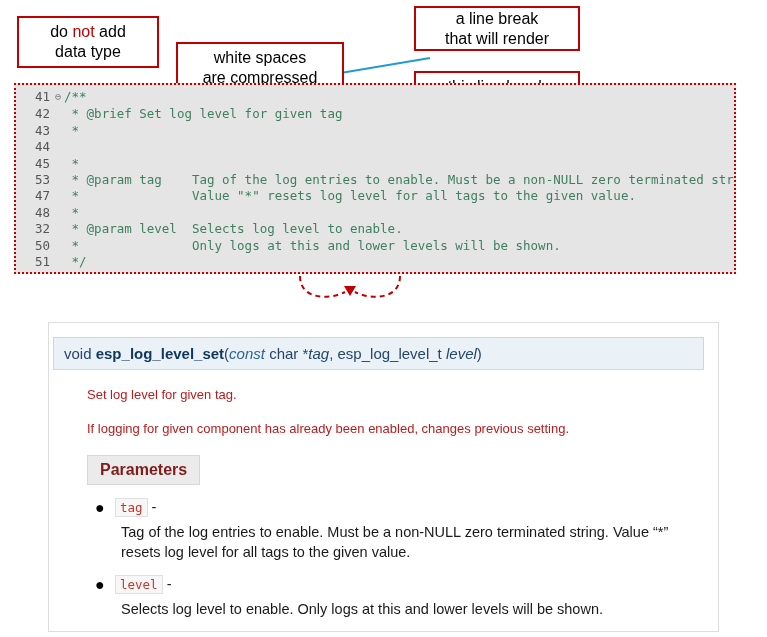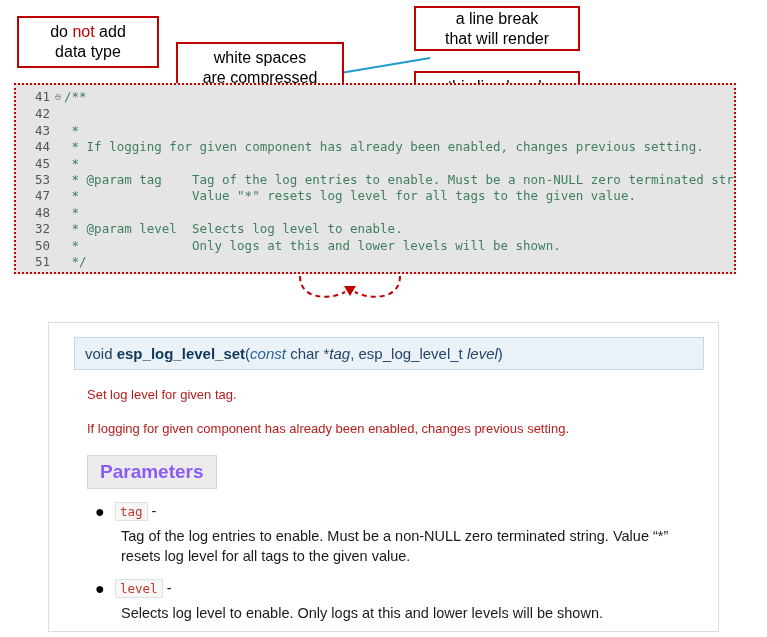--- a/index.html
+++ b/index.html
@@ -129,21 +129,21 @@
     left: 48px;
     top: 322px;
     width: 671px;
     height: 310px;
     background: #ffffff;
     border: 1px solid #dddddd;
     box-sizing: border-box;
     overflow: hidden;
   }
   #doc-signature {
-    margin: 14px 14px 0 25px;
+    margin: 14px 14px 0 4px;
     background: #ebf2f7;
     border: 1px solid #c3d9e8;
     padding: 7px 10px;
     font-size: 15px;
     color: #26456b;
     font-family: "Liberation Sans", sans-serif;
   }
   #doc-signature .fname {
     font-weight: bold;
     color: #10375c;
@@ -164,23 +164,23 @@
     font-size: 13px;
     color: #b91c1c;
     line-height: 1.35;
   }
   #params-heading {
     margin: 18px 14px 0 38px;
     display: inline-block;
     background: #ebebeb;
     border: 1px solid #d7d7d7;
     padding: 5px 12px;
-    font-size: 19px;
+    font-size: 16px;
     font-weight: bold;
-    color: #8b5cf6;
+    color: #7f1d1d;
   }
   .param-item {
     margin: 14px 14px 0 66px;
     position: relative;
     font-size: 14.5px;
     color: #1a1a1a;
   }
   .param-item .bullet {
     position: absolute;
     left: -20px;
@@ -253,29 +253,29 @@
     </div>
   </div>
 
   <div id="code-block">
 
     <div class="code-line">
       <span class="ln">41</span><span class="fold">⊖</span><span class="code-text">/**</span>
     </div>
 
     <div class="code-line">
-      <span class="ln">42</span><span class="fold"></span>
+      <span class="ln">42</span><span class="fold"></span><span class="code-text"> * @brief Set log level for given tag</span>
     </div>
 
     <div class="code-line">
       <span class="ln">43</span><span class="fold"></span><span class="code-text"> *</span>
     </div>
 
     <div class="code-line">
-      <span class="ln">44</span><span class="fold"></span><span class="code-text"> * If logging for given component has already been enabled, changes previous setting.</span>
+      <span class="ln">44</span><span class="fold"></span>
     </div>
 
     <div class="code-line">
       <span class="ln">45</span><span class="fold"></span><span class="code-text"> *</span>
     </div>
 
     <div class="code-line">
       <span class="ln">53</span><span class="fold"></span><span class="code-text"> * @param tag    Tag of the log entries to enable. Must be a non-NULL zero terminated string.</span>
     </div>
 

